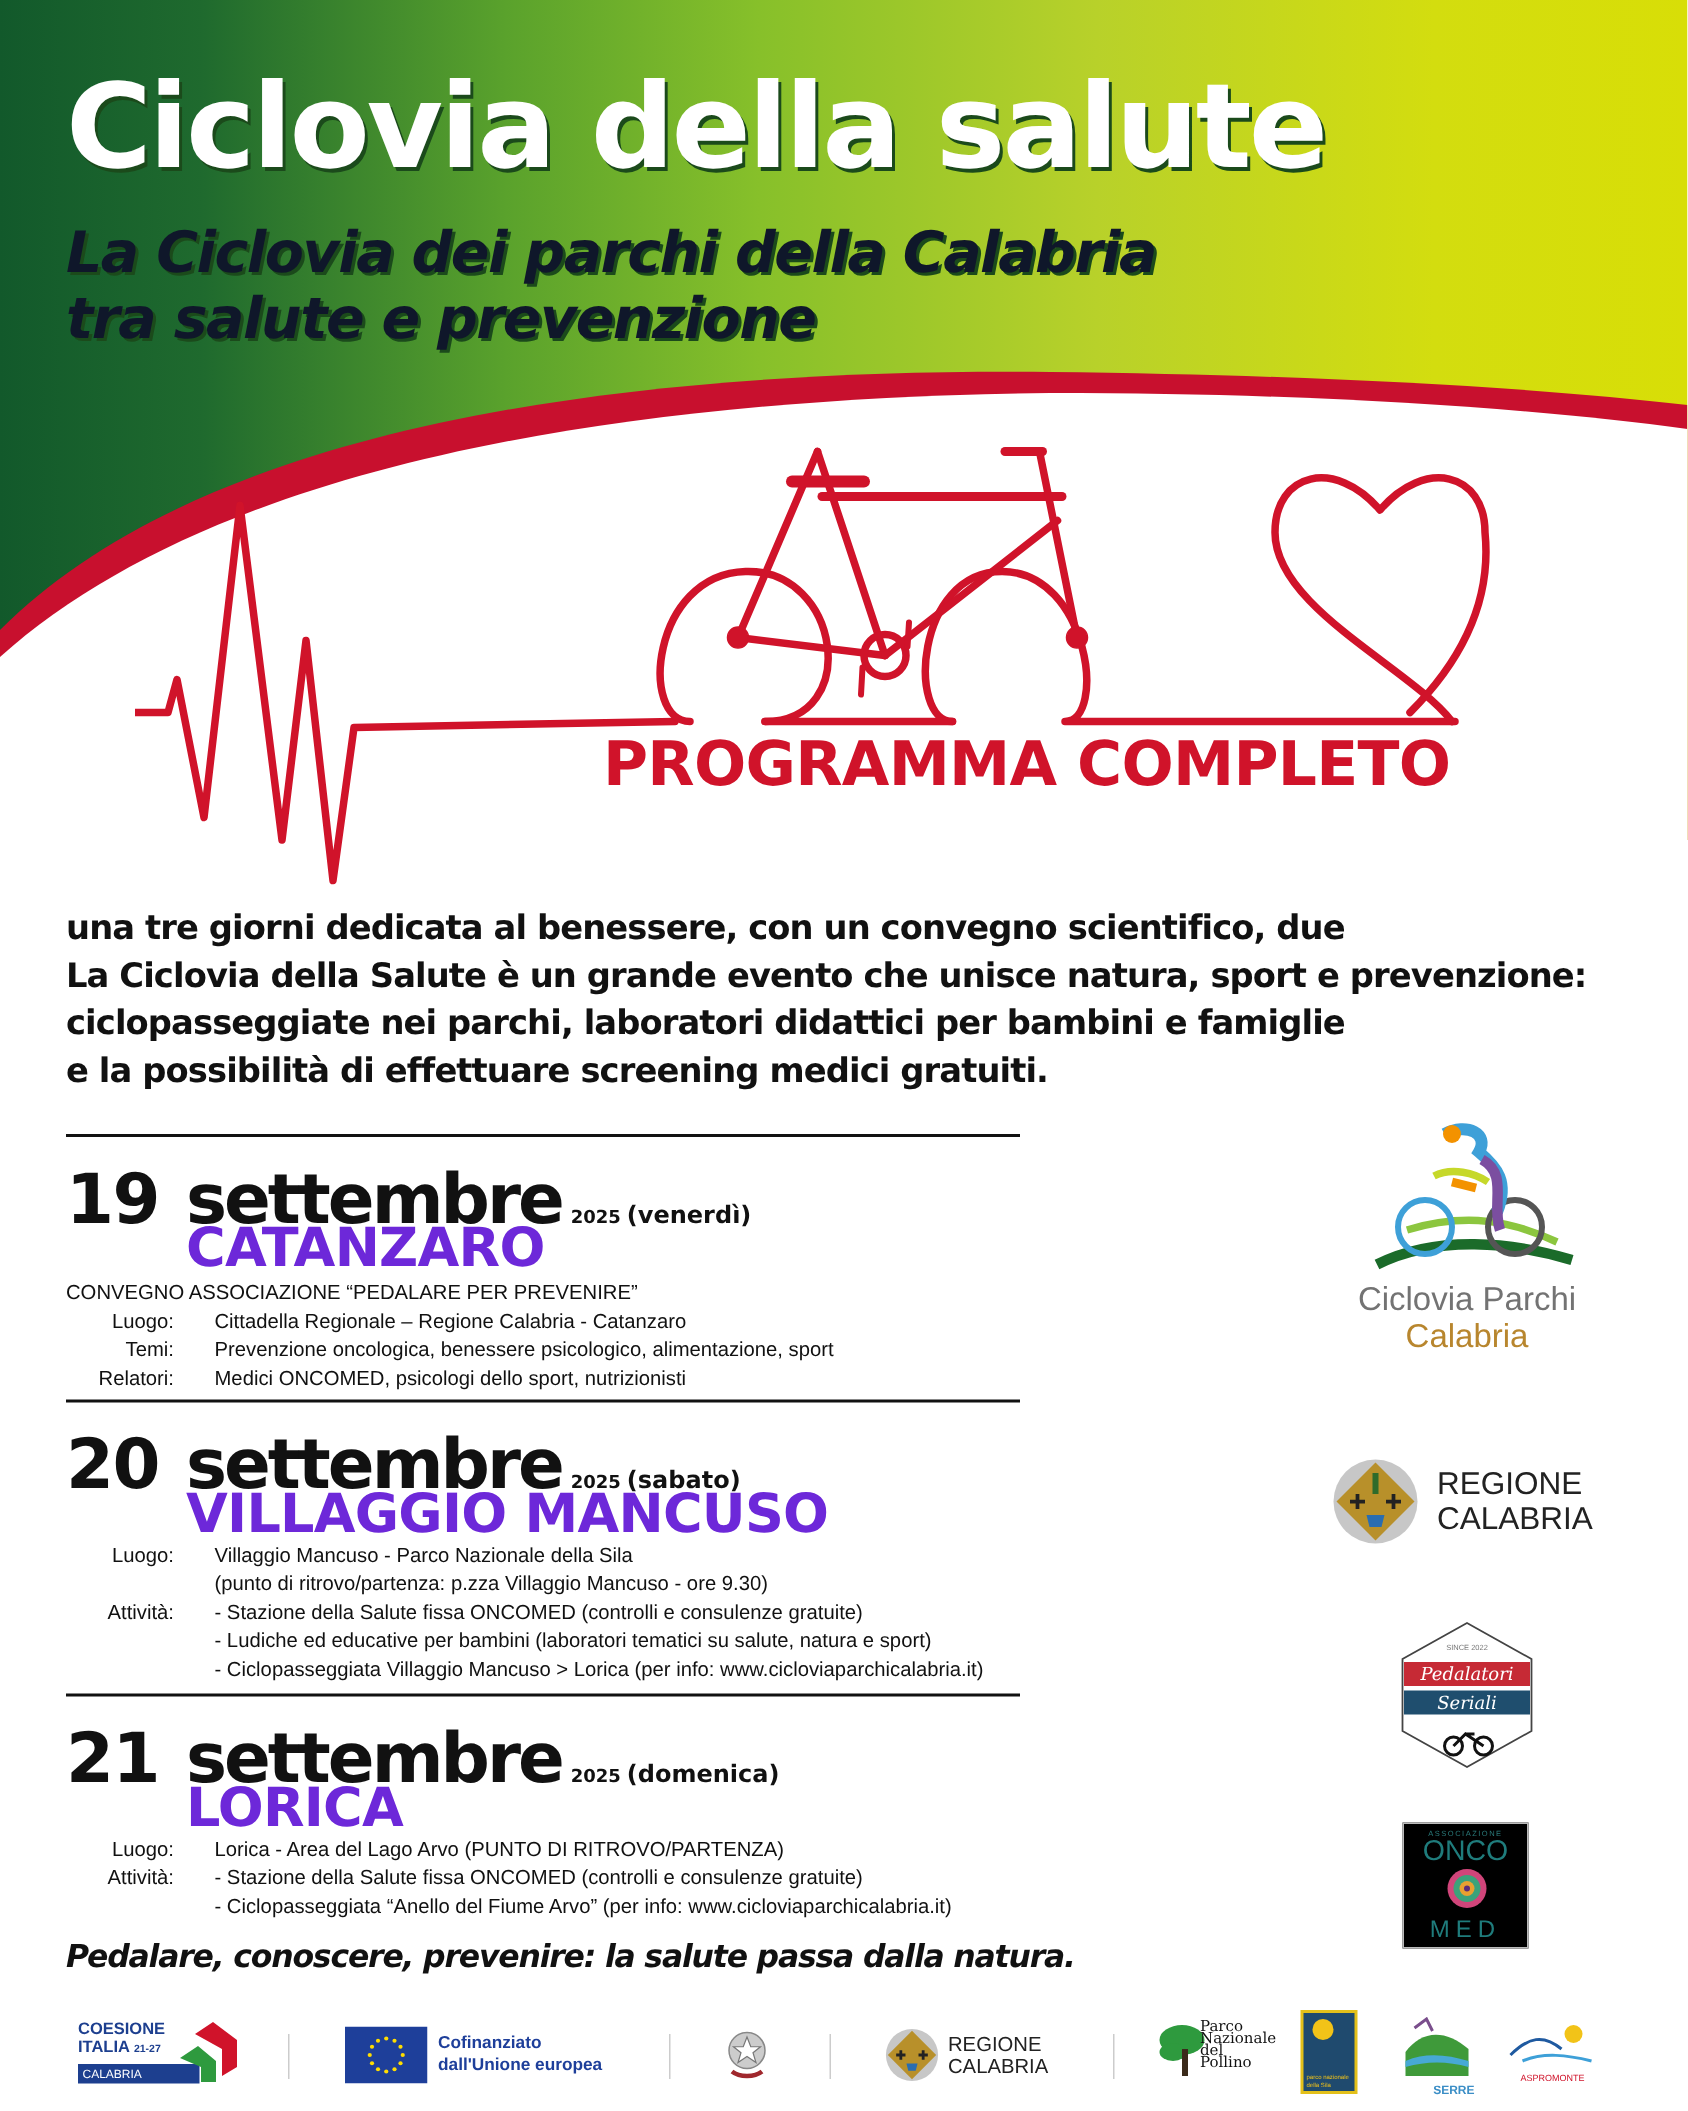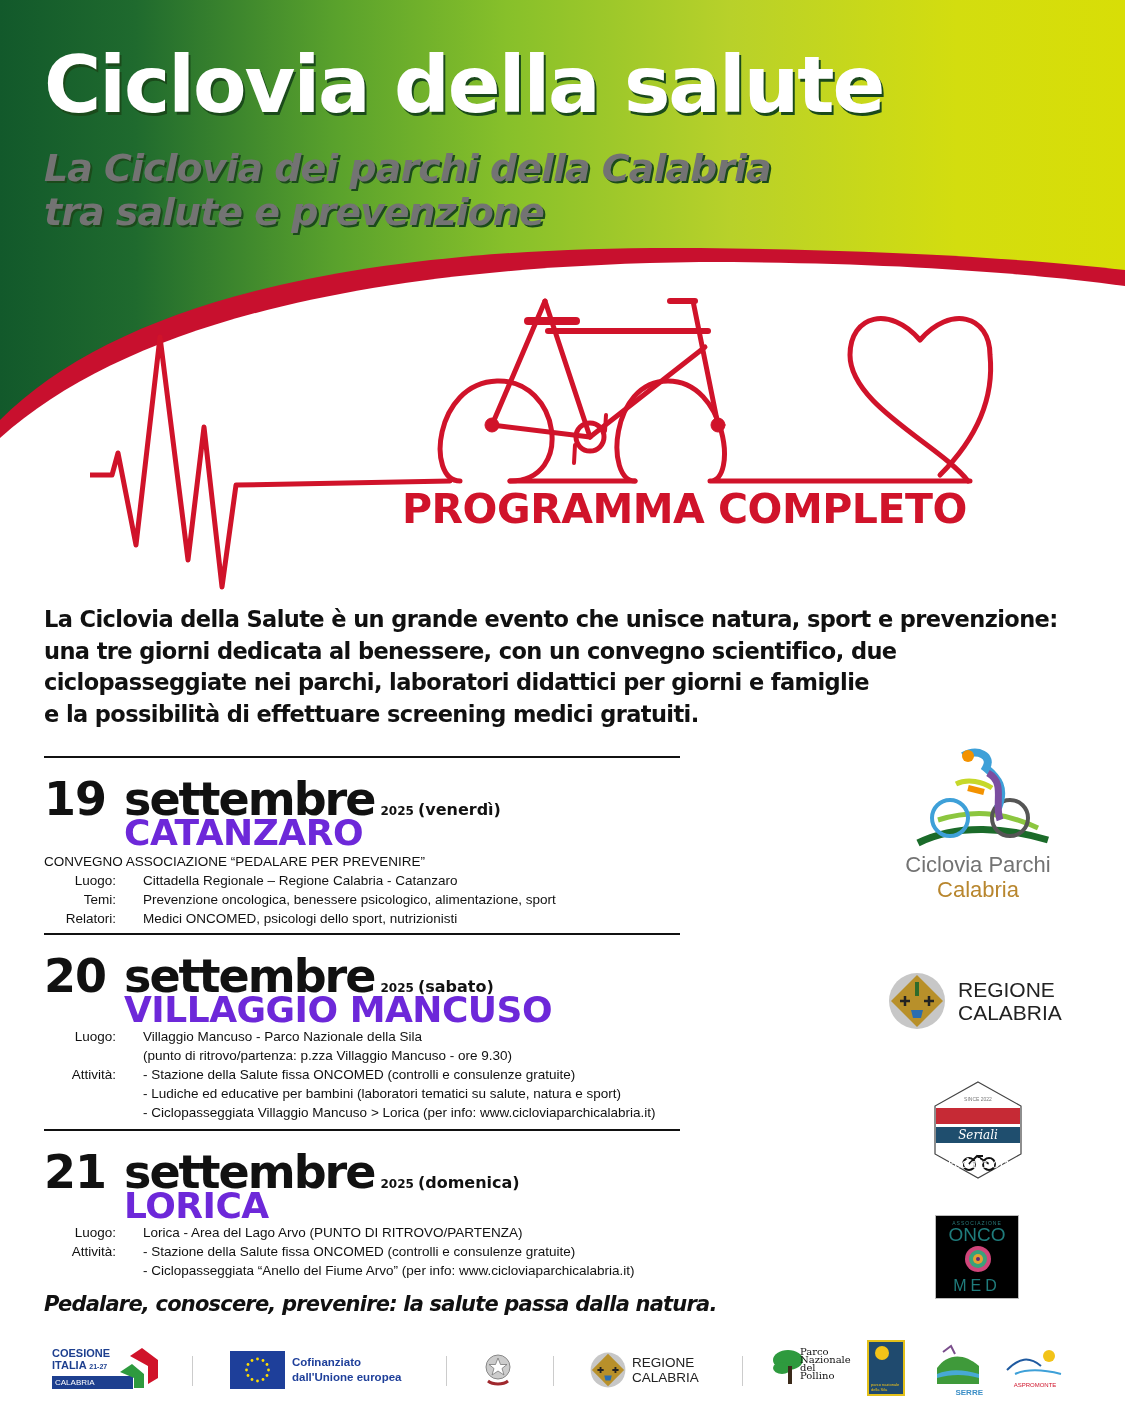--- a/index.html
+++ b/index.html
@@ -14,21 +14,21 @@
   .hero-wave { position: absolute; left: 0; top: 0; width: 1125px; height: 560px; }
   .title {
     position: absolute; left: 44px; top: 40px; margin: 0;
     font-family: "DejaVu Sans", sans-serif; font-weight: bold;
     font-size: 78px; letter-spacing: -2px; color: #fff;
     text-shadow: 2px 3px 0 #1b4a1b;
   }
   .subtitle {
     position: absolute; left: 44px; top: 146px; margin: 0;
     font-family: "DejaVu Sans", sans-serif; font-weight: bold; font-style: italic;
-    font-size: 38px; line-height: 44px; letter-spacing: -1px; color: #737373;
+    font-size: 38px; line-height: 44px; letter-spacing: -1px; color: #0f172a;
     text-shadow: 2px 2px 0 #1b4a1b;
   }
   .subtitle span { display: block; }
   .graphic { position: absolute; left: 90px; top: 295px; width: 980px; height: 300px; }
   .programma {
     position: absolute; left: 402px; top: 485px; margin: 0;
     font-family: "DejaVu Sans", sans-serif; font-weight: bold; font-size: 41px;
     color: #d0132a; letter-spacing: -0.5px;
   }
   .intro {
@@ -109,23 +109,23 @@
     <line stroke-width="4" x1="485" y1="150" x2="484" y2="168"></line>
     <line stroke-width="4" x1="515" y1="136" x2="516" y2="120"></line>
   </g>
   <g>
     <path stroke-width="5" d="M878,186 C850,150 760,110 760,60 C760,20 800,10 830,45 C860,10 900,20 900,60 C905,110 880,150 850,180"></path>
   </g>
 </svg>
 <h3 class="programma">PROGRAMMA COMPLETO</h3>
 
 <p class="intro">
+  <span>una tre giorni dedicata al benessere, con un convegno scientifico, due</span>
   <span>La Ciclovia della Salute è un grande evento che unisce natura, sport e prevenzione:</span>
-  <span>una tre giorni dedicata al benessere, con un convegno scientifico, due</span>
-  <span>ciclopasseggiate nei parchi, laboratori didattici per giorni e famiglie</span>
+  <span>ciclopasseggiate nei parchi, laboratori didattici per bambini e famiglie</span>
   <span>e la possibilità di effettuare screening medici gratuiti.</span>
 </p>
 
 <div class="day" style="top:756px;">
   <div class="day-rule"></div>
   <div class="day-head">
     <span class="day-num">19</span>
     <span class="day-month">settembre</span>
     <span class="day-year">2025</span>
     <span class="day-weekday">(venerdì)</span>
@@ -233,21 +233,21 @@
 <div class="side-logo" style="left:933px; top:1080px; width:90px; height:100px;">
   <svg width="90" height="100" viewBox="0 0 90 100">
     <polygon points="45,2 88,26 88,74 45,98 2,74 2,26" fill="#fff" stroke="#444" stroke-width="1.2"></polygon>
     <rect x="3" y="28" width="84" height="16" fill="#c62a35"></rect>
     <rect x="3" y="47" width="84" height="16" fill="#1f4e6e"></rect>
     <circle cx="36" cy="84" r="6" stroke="#111" stroke-width="2" fill="none"></circle>
     <circle cx="56" cy="84" r="6" stroke="#111" stroke-width="2" fill="none"></circle>
     <path d="M36,84 L44,76 L56,84 M44,76 L50,76" stroke="#111" stroke-width="2" fill="none"></path>
   </svg>
   <div style="position:absolute; left:0; top:16px; width:90px; text-align:center; font-size:5px; color:#777;">SINCE 2022</div>
-  <div style="position:absolute; left:0; top:29px; width:90px; text-align:center; font-family:'DejaVu Serif', serif; font-style:italic; font-size:12px; color:#fff;margin-top:48px;">Pedalatori</div>
+  <div style="position:absolute; left:0; top:29px; width:90px; text-align:center; font-family:'DejaVu Serif', serif; font-style:italic; font-size:12px; color:#fff;">Pedalatori</div>
   <div style="position:absolute; left:0; top:48px; width:90px; text-align:center; font-family:'DejaVu Serif', serif; font-style:italic; font-size:12px; color:#fff;">Seriali</div>
 </div>
 
 <div class="side-logo" style="left:935px; top:1215px; width:84px; height:84px; border:1px solid #bbb; box-sizing:border-box; background:#000000;">
   <div style="text-align:center; font-size:5px; color:#2a7a7a; margin-top:4px; letter-spacing:1px;">ASSOCIAZIONE</div>
   <div class="small-txt" style="text-align:center; font-size:19px; color:#1f7c7c; line-height:18px;">ONCO</div>
   <svg width="84" height="30" viewBox="0 0 84 30">
     <g transform="translate(42,15)">
       <circle r="13" fill="#d0457a"></circle>
       <circle r="9" fill="#3aa27a"></circle>

